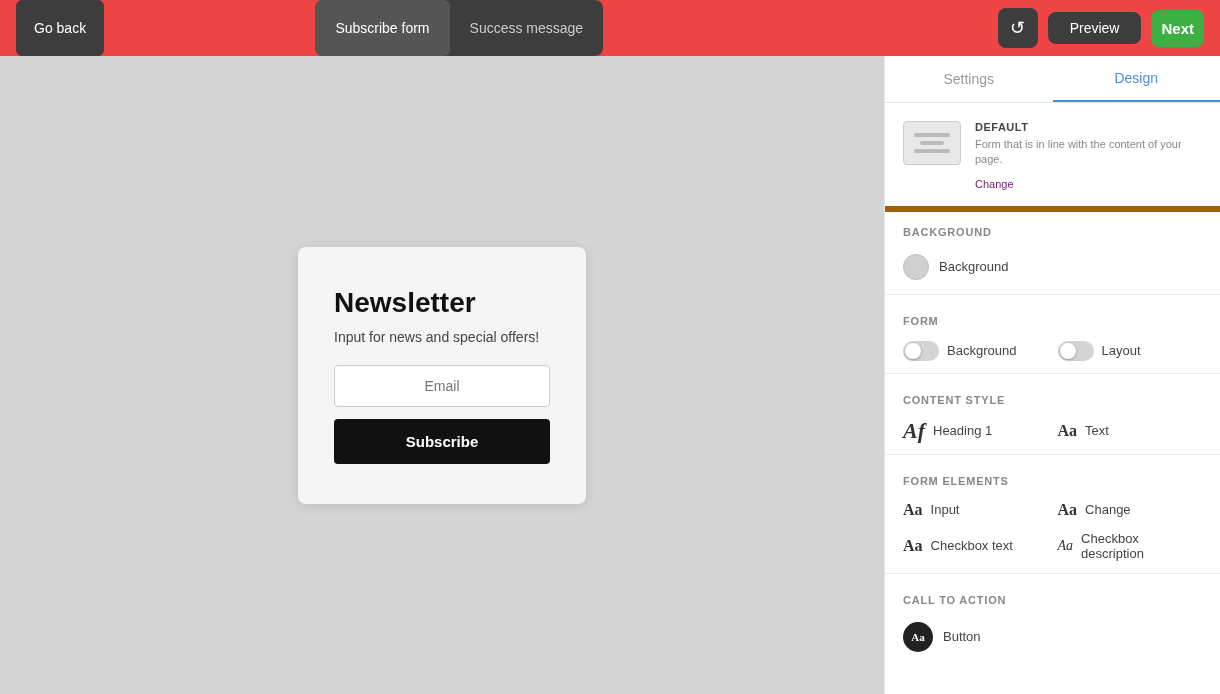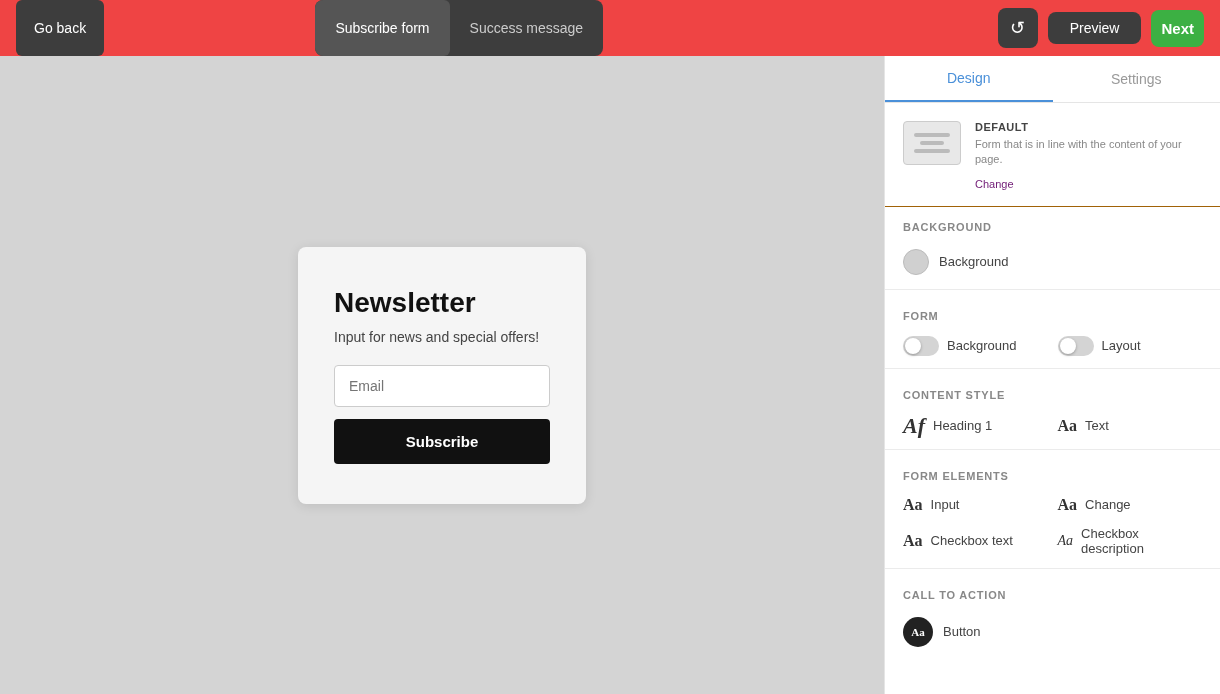--- a/index.html
+++ b/index.html
@@ -122,20 +122,21 @@
     .email-input {
       width: 100%;
       border: 1px solid #ccc;
       border-radius: 4px;
       padding: 12px 14px;
       font-size: 14px;
       color: #a16207;
       background: #fff;
       margin-bottom: 12px;
       outline: none;
+      text-align: center;
     }
     .subscribe-btn {
       width: 100%;
       background: #111;
       color: #fff;
       border: none;
       border-radius: 4px;
       padding: 14px;
       font-size: 15px;
       font-weight: 600;
@@ -169,21 +170,21 @@
     .panel-tab.active {
       color: #4a90d9;
       border-bottom: 2px solid #4a90d9;
     }
 
     
     .default-section {
       display: flex;
       align-items: flex-start;
       padding: 18px 18px 14px 18px;
-      border-bottom: 1px solid #a16207;
+      border-bottom: 6px solid #a16207;
       gap: 14px;
     }
     .default-preview {
       width: 58px;
       height: 44px;
       background: #e8e8e8;
       border: 1px solid #ccc;
       border-radius: 4px;
       flex-shrink: 0;
       display: flex;
@@ -361,22 +362,22 @@
       <div class="newsletter-title">Newsletter</div>
       <div class="newsletter-subtitle">Input for news and special offers!</div>
       <input class="email-input" type="text" placeholder="Email" style="">
       <button class="subscribe-btn">Subscribe</button>
     </div>
   </div>
 
   <div class="right-panel">
 
     <div class="panel-tabs">
+      <button class="panel-tab">Settings</button>
       <button class="panel-tab active">Design</button>
-      <button class="panel-tab">Settings</button>
     </div>
 
     <div class="default-section">
       <div class="default-preview">
         <div class="preview-line"></div>
         <div class="preview-line short"></div>
         <div class="preview-line"></div>
       </div>
       <div class="default-info">
         <div class="default-label">DEFAULT</div>

